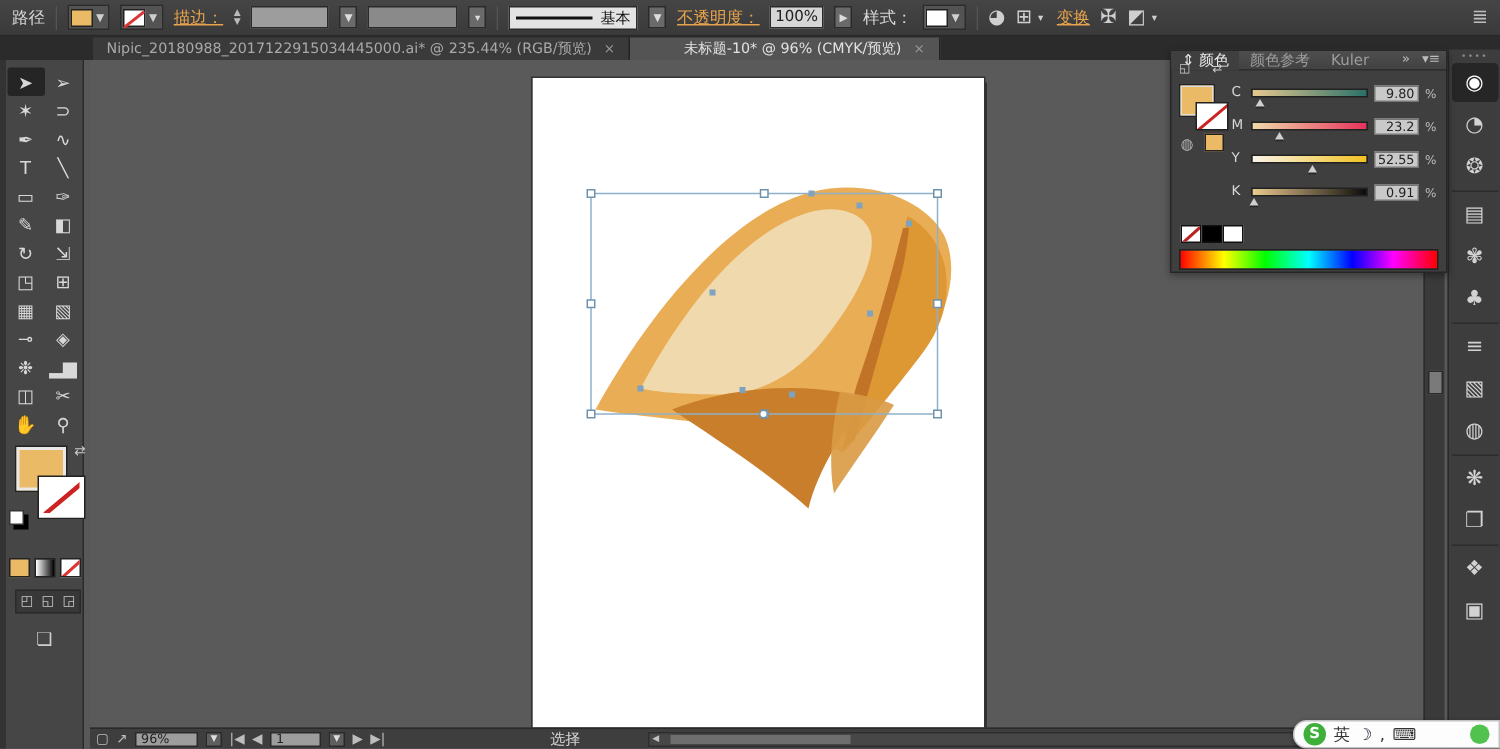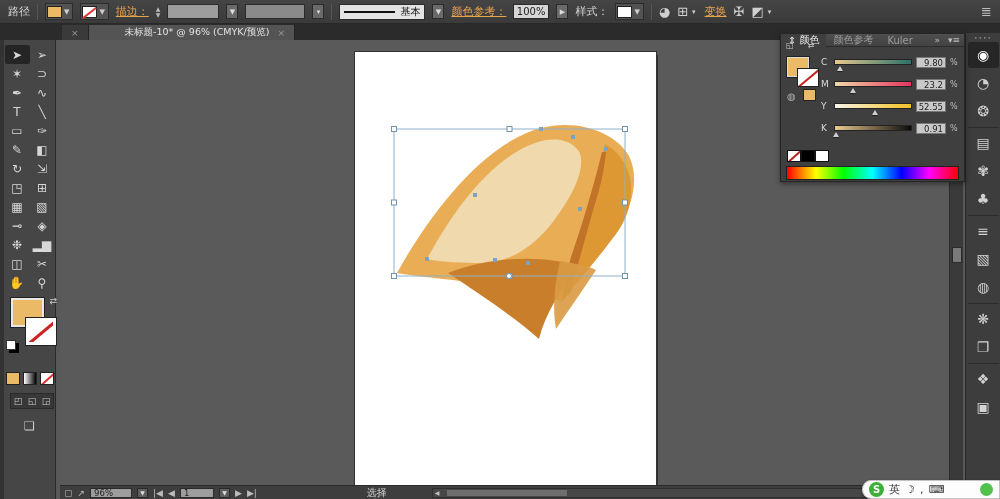--- a/index.html
+++ b/index.html
@@ -174,39 +174,40 @@
   <div class="field" style="width:52px"></div>
   <div class="fbtn">▼</div>
   <div class="field" style="width:60px;background:#8a8a8a"></div>
   <div class="fbtn">▾</div>
   <span class="vsep"></span>
   <div class="brushfield">
     <span class="brushline"></span>
     <span>基本</span>
   </div>
   <div class="fbtn">▼</div>
-  <span class="lnk">颜色参考：</span>
+  <span class="lnk">不透明度：</span>
   <div class="field" style="width:36px;background:#d6d6d6">100%</div>
   <div class="fbtn">▶</div>
   <span>样式：</span>
   <div class="swatchbtn">
     <span class="sw" style="background:#fff"></span>
     <span class="ddarrow">▼</span>
   </div>
   <span class="vsep"></span>
   <span class="icbtn">◕</span>
   <span class="icbtn">⊞<span class="ddarrow">▾</span></span>
   <span class="lnk">变换</span>
   <span class="icbtn">✠</span>
   <span class="icbtn">◩<span class="ddarrow">▾</span></span>
   <span class="right icbtn">≣</span>
 </div>
 
 <div id="tabbar">
   <div class="doctab">
+    <span>Nipic_20180988_2017122915034445000.ai* @ 235.44% (RGB/预览)</span>
     <span class="x">×</span>
   </div>
   <div class="doctab active">
     <span>未标题-10* @ 96% (CMYK/预览)</span>
     <span class="x">×</span>
   </div>
 </div>
 
 <div id="toolbar">
   <div id="tool-grid">

